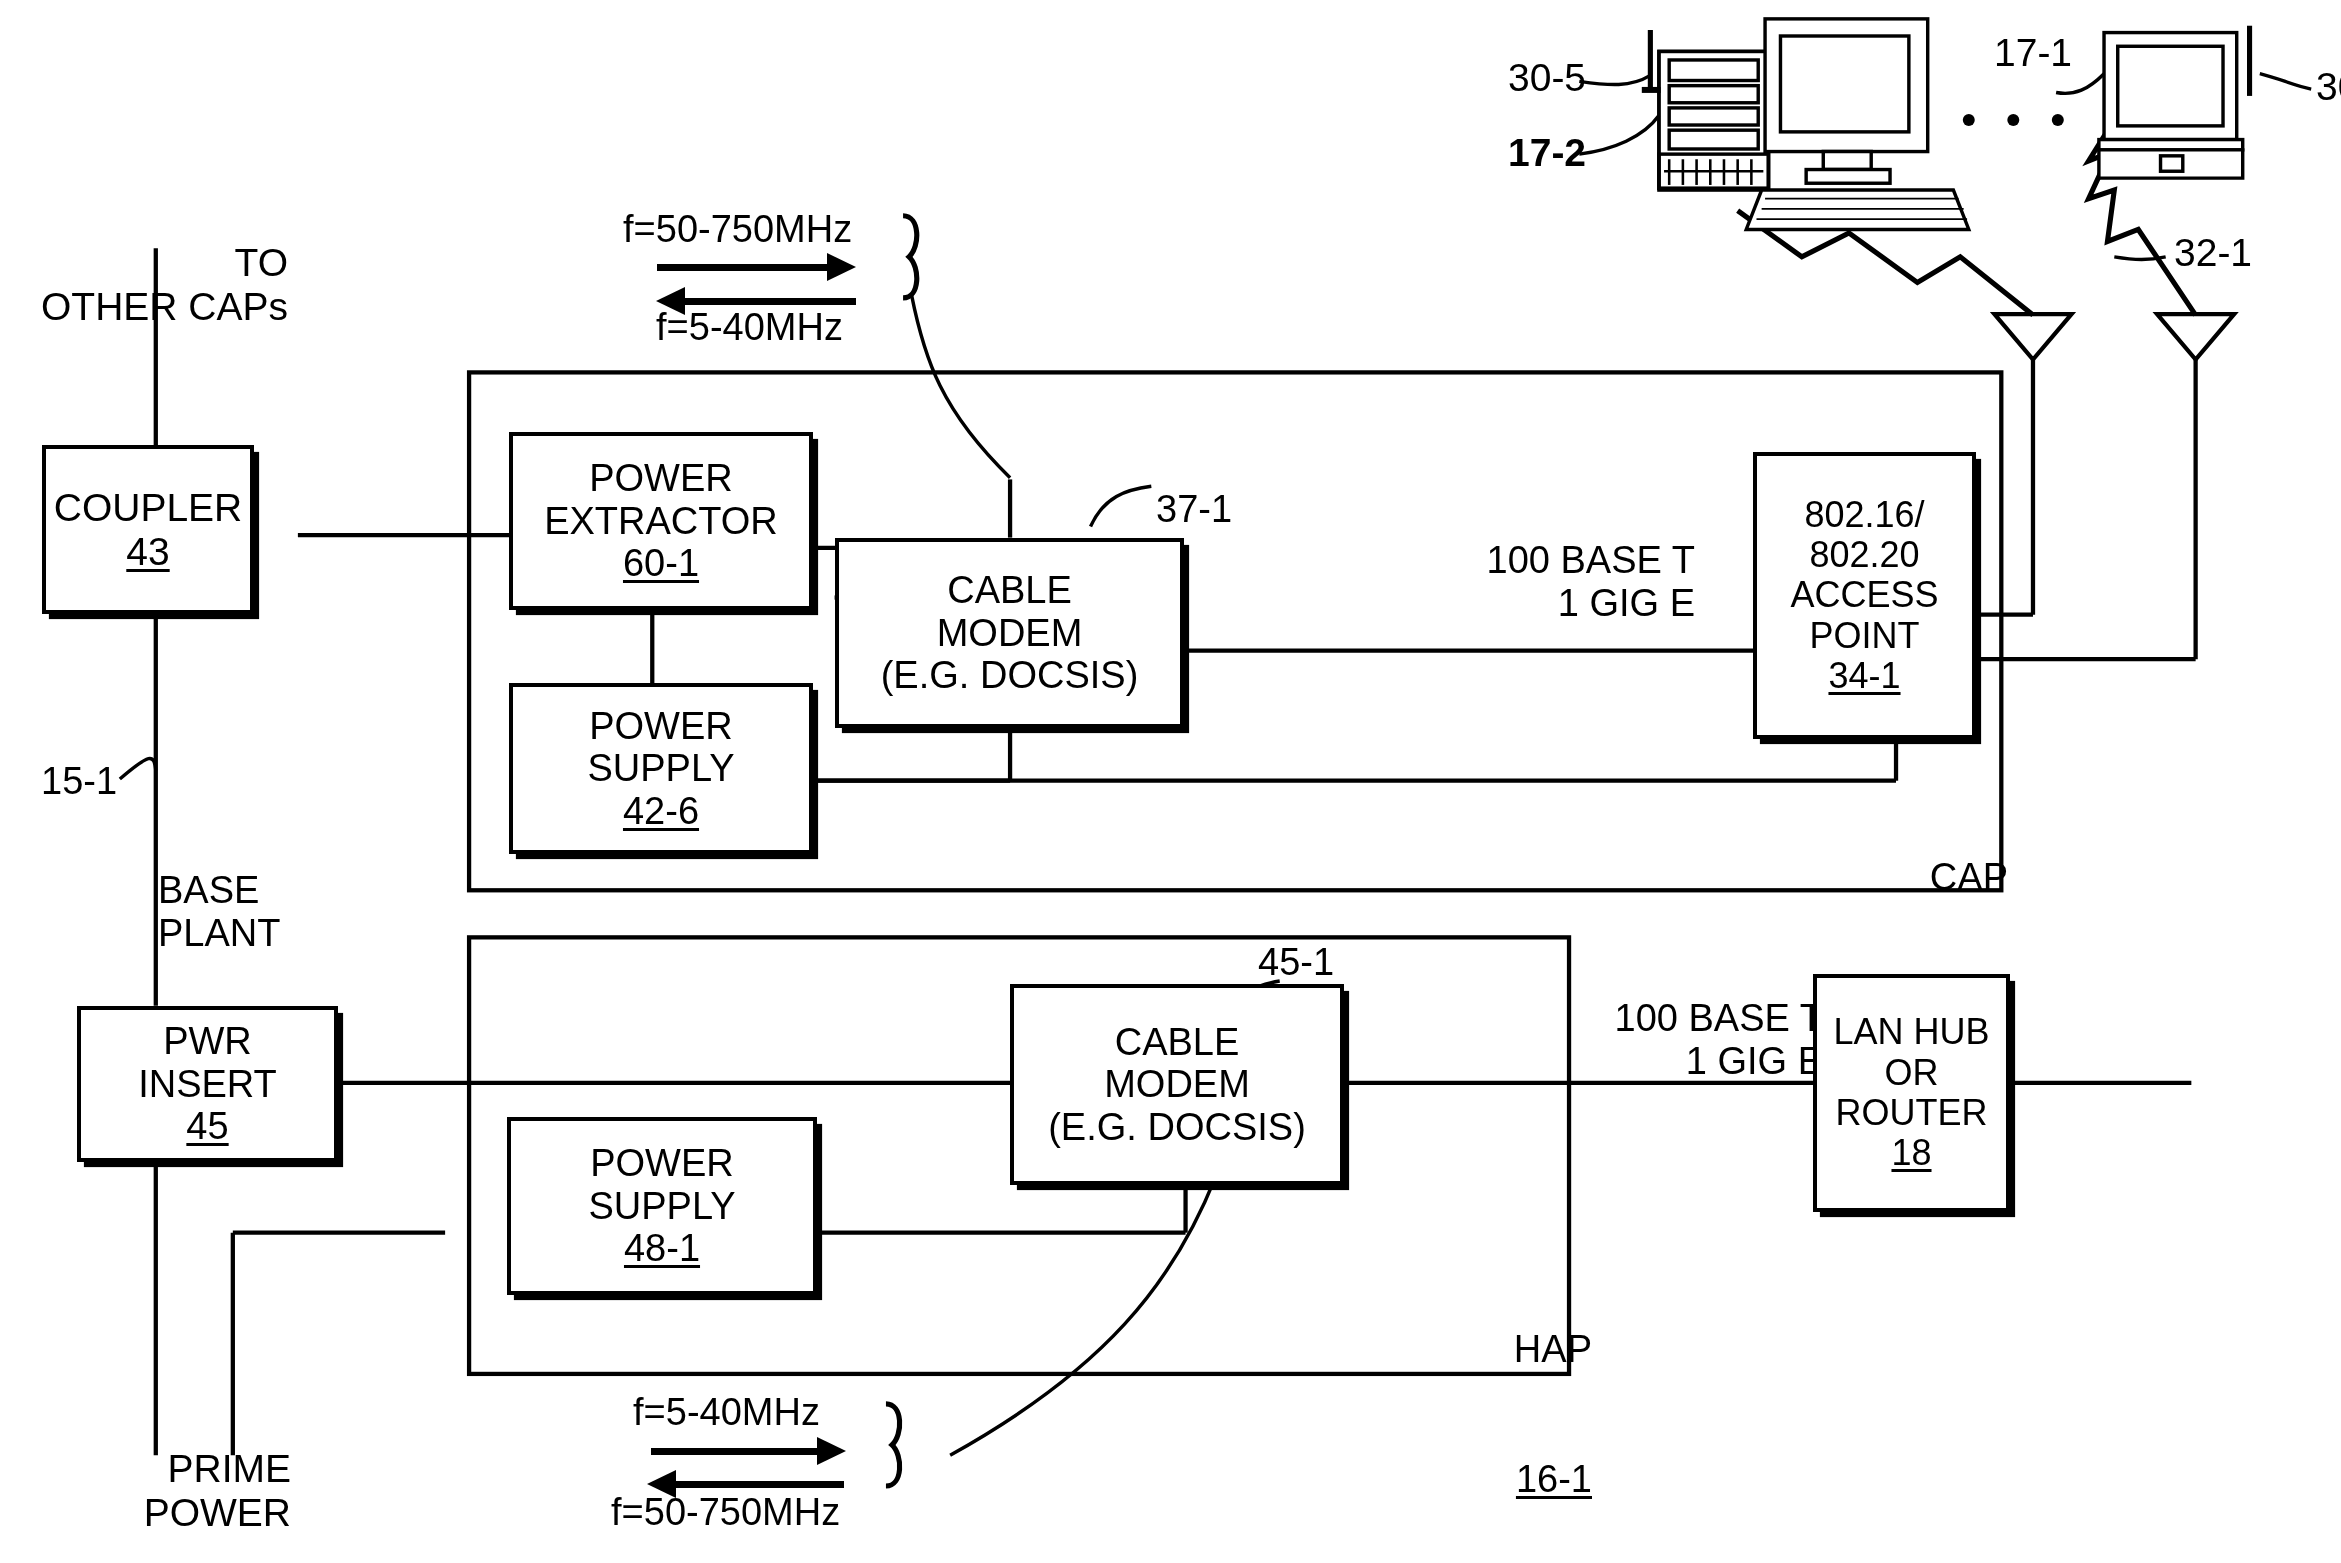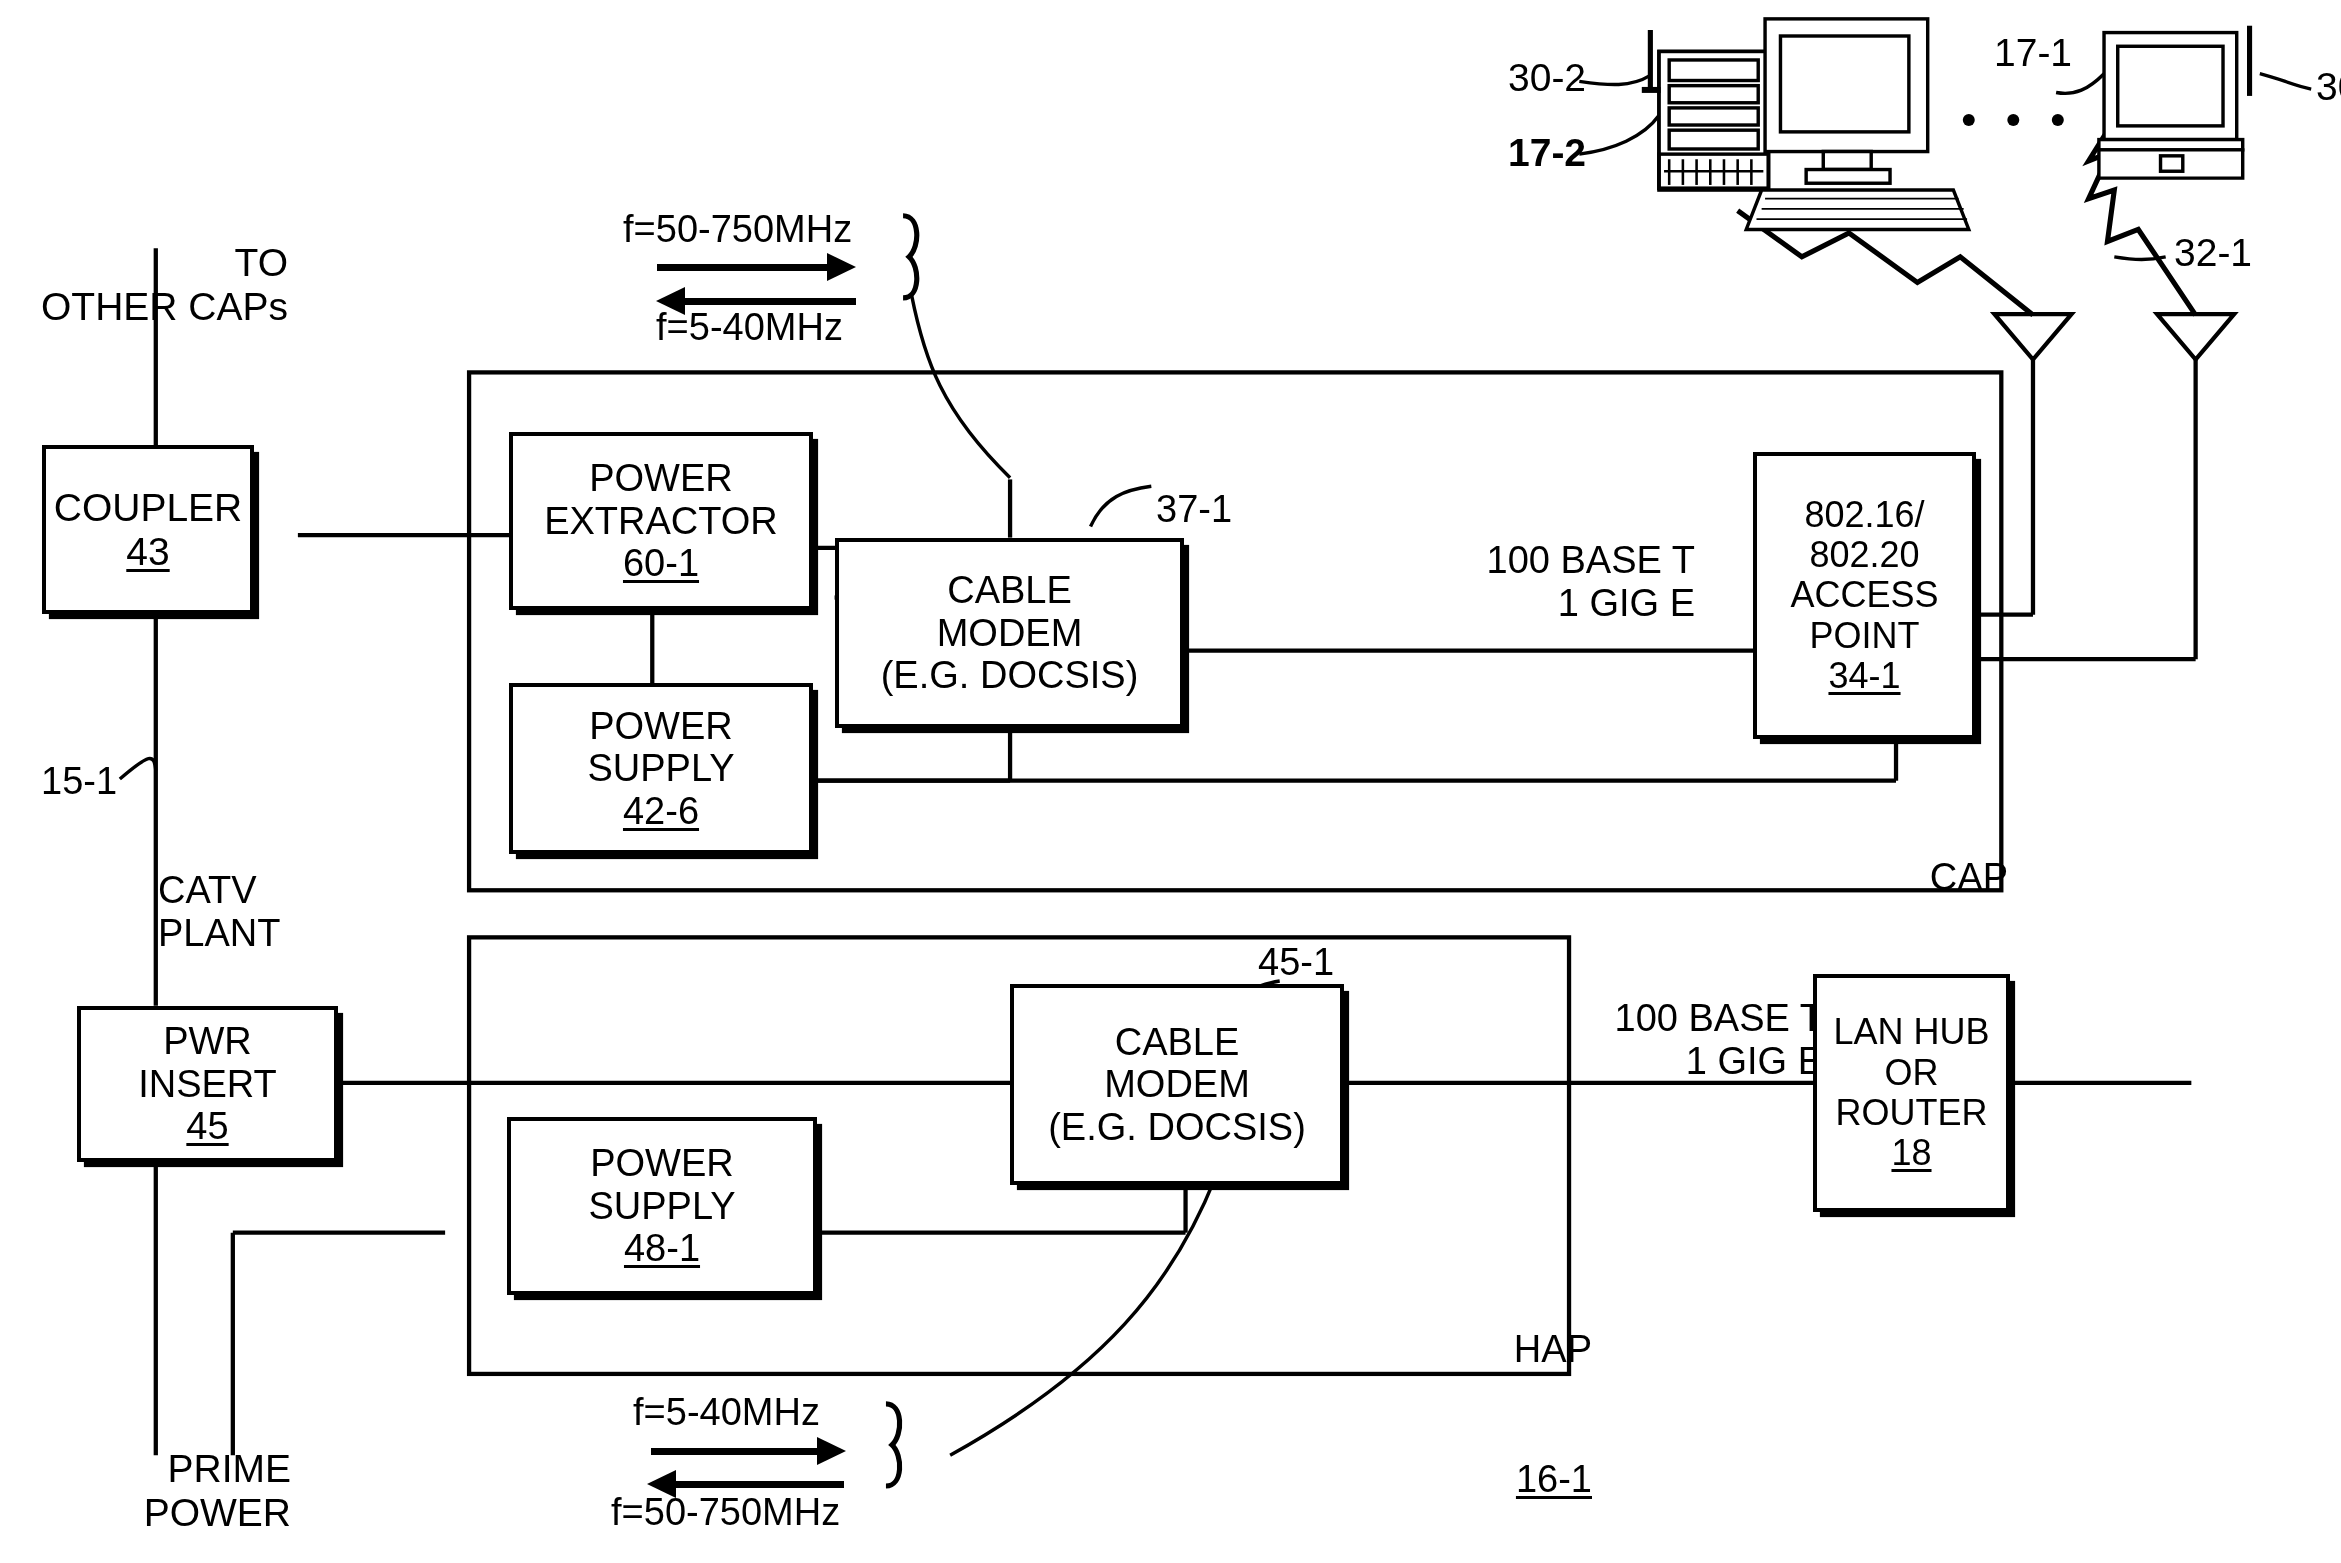--- a/index.html
+++ b/index.html
@@ -163,21 +163,21 @@
   <div class="lbl" style="left:31px;top:241px;width:257px;font-size:39px;">TO
 OTHER CAPs</div>
 
   <div class="box" style="left:42px;top:445px;width:212px;height:169px;font-size:39px;">
     <div>COUPLER</div>
     <div class="num">43</div>
   </div>
 
   <div class="ref" style="left:41px;top:762px;font-size:38px;">15-1</div>
 
-  <div class="lbl" style="left:158px;top:869px;width:197px;font-size:38px;text-align:left;">CATV
+  <div class="lbl" style="left:158px;top:869px;width:197px;font-size:38px;text-align:left;">BASE
 PLANT</div>
 
   <div class="box" style="left:77px;top:1006px;width:261px;height:156px;font-size:38px;">
     <div style="white-space:pre;">PWR
 INSERT</div>
     <div class="num">45</div>
   </div>
 
   <div class="lbl" style="left:68px;top:1447px;width:223px;font-size:39px;">PRIME
 POWER</div>
@@ -256,20 +256,20 @@
 
   <div class="lbl" style="left:633px;top:1391px;width:257px;font-size:38px;text-align:left;">f=5-40MHz</div>
   <div class="arrowline" style="left:651px;top:1448px;width:168px;"></div>
   <div class="arrowhead right" style="left:817px;top:1437px;"></div>
 
   <div class="arrowline" style="left:676px;top:1481px;width:168px;"></div>
   <div class="arrowhead left" style="left:647px;top:1470px;"></div>
 
   <div class="lbl" style="left:611px;top:1491px;width:291px;font-size:38px;text-align:left;">f=50-750MHz</div>
 
-  <div class="ref" style="left:1508px;top:58px;font-size:39px;">30-2</div>
+  <div class="ref" style="left:1508px;top:58px;font-size:39px;">30-5</div>
   <div class="ref" style="left:1508px;top:133px;font-size:39px;font-weight:bold;">17-2</div>
   <div class="ref" style="left:1994px;top:33px;font-size:39px;">17-1</div>
   <div class="ref" style="left:2316px;top:67px;font-size:39px;">30-1</div>
   <div class="ref" style="left:2174px;top:233px;font-size:39px;text-align:right;">32-1</div>
 
 </div>
 
 
 </body></html>

